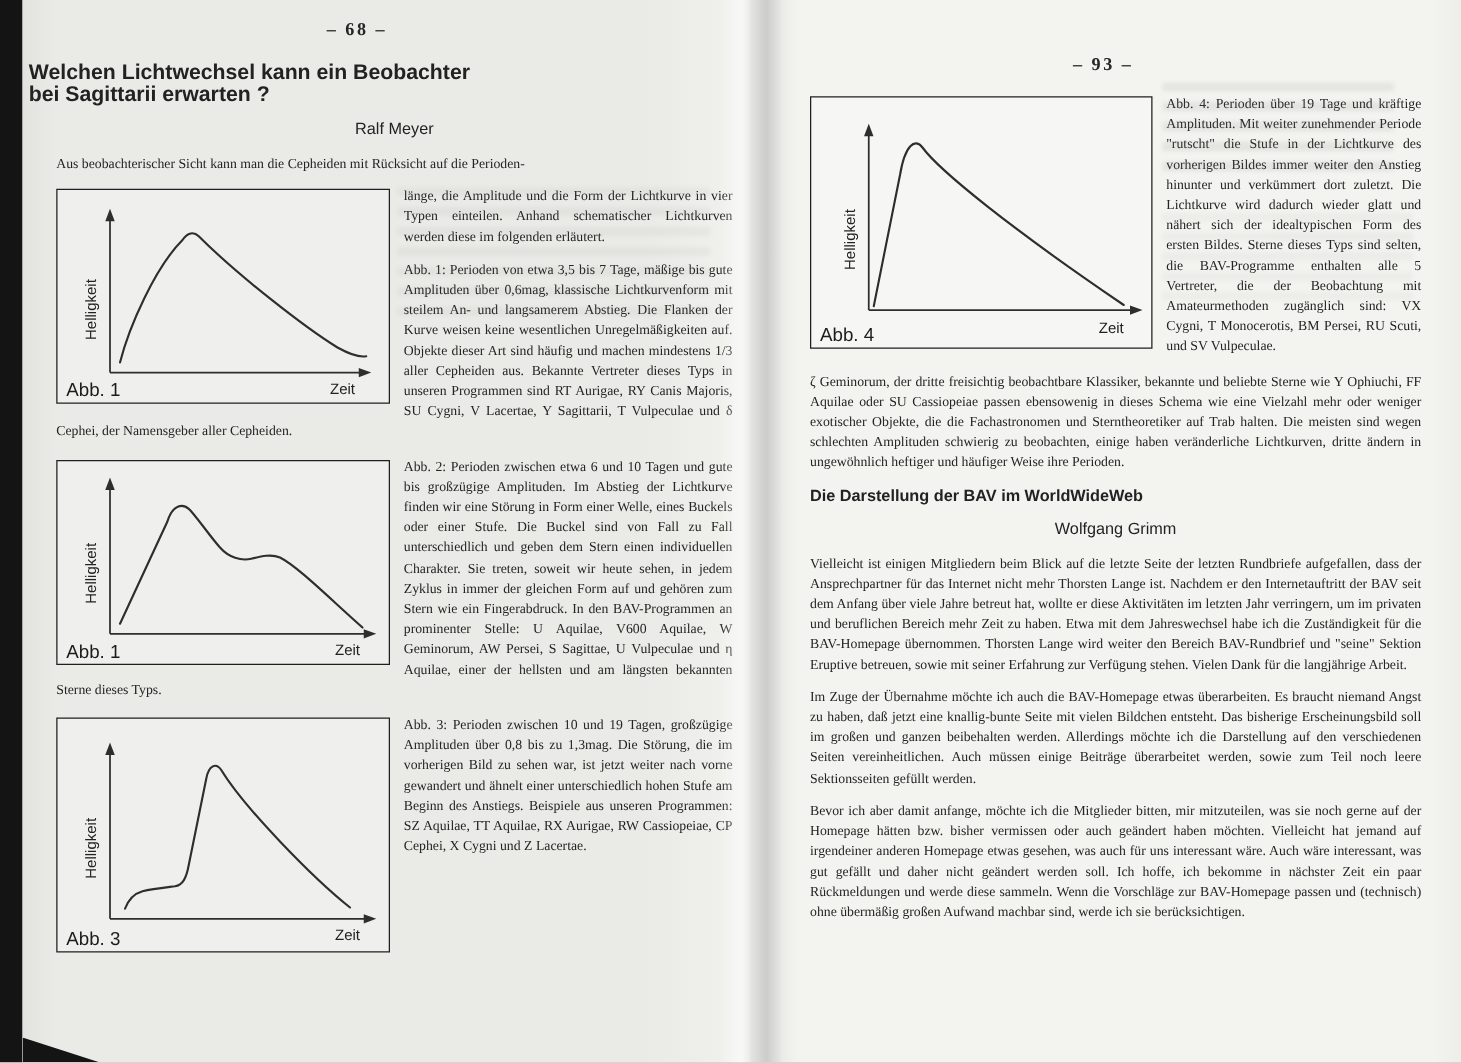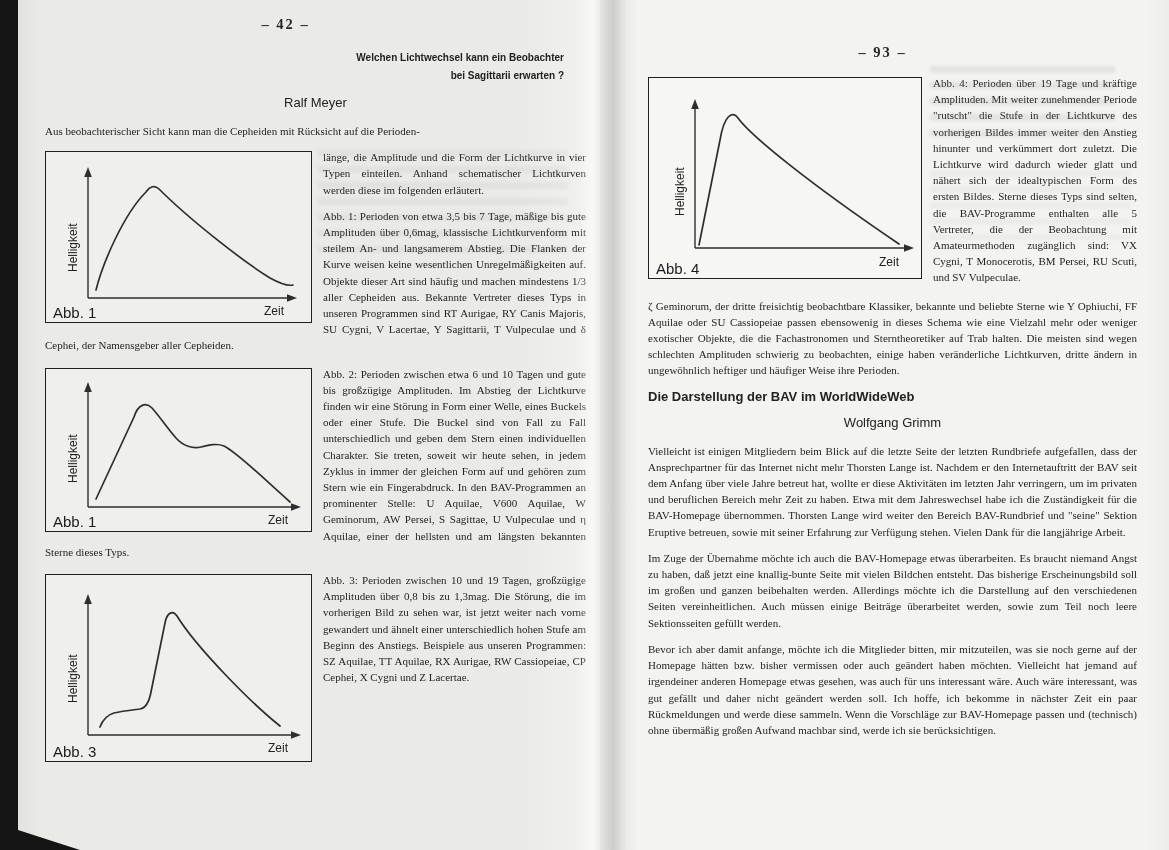--- a/index.html
+++ b/index.html
@@ -16,21 +16,21 @@
   .page-right{left:600px;width:569px;padding:44px 32px 0 48px;
     background:linear-gradient(90deg,#e9e9e6 0,#f3f3f0 26px,#f3f3f0 96%,#ededea 100%);}
   .gutter{position:absolute;left:576px;top:0;width:62px;height:850px;z-index:5;pointer-events:none;
     background:linear-gradient(90deg,rgba(0,0,0,0) 0%,rgba(255,255,255,.5) 28%,rgba(0,0,0,.14) 60%,rgba(0,0,0,.03) 82%,rgba(0,0,0,0) 100%);}
 
   .pagenum{text-align:center;font-family:"Liberation Serif",serif;font-size:14.5px;font-weight:bold;
     letter-spacing:2px;color:#262626;}
   .page-left .pagenum{transform:translateX(-30px);margin-bottom:16px;}
   .page-right .pagenum{transform:translateX(-10px);margin-bottom:14px;}
 
-  .title{text-align:right;font-weight:bold;font-size:10px;line-height:17.5px;transform:translateX(-22px);}
+  .title{text-align:left;font-weight:bold;font-size:17px;line-height:17.5px;transform:translateX(-22px);}
   .author{text-align:center;margin:11px 0 13px;font-size:13px;}
   .heading2{font-weight:bold;font-size:13px;margin:6px 0 11px;}
 
   p.body{margin:0 0 10px;text-align:justify;font-size:11px;line-height:16.2px;color:#242424;font-family:Liberation Serif, serif;}
   .figrow{margin:0 0 2px;}
   .figrow::after{content:"";display:block;clear:both;}
 
   figure.figbox{float:left;position:relative;margin:2px 11px 4px 0;border:1.6px solid #1f1f1f;
     background:rgba(255,255,255,.25);}
   figcaption{position:absolute;left:7px;bottom:1px;font-size:15px;color:#1c1c1c;}
@@ -44,21 +44,21 @@
     background:repeating-linear-gradient(180deg,#7e7e7c 0 7px,transparent 7px 16px);}
 </style>
 </head>
 <body>
 
 <div class="scan">
   <div class="edge-strip"></div>
 
   <div class="page page-left">
     <div class="ghost" style="left:300px;top:150px;width:250px;height:110px;opacity:.07;"></div>
-    <div class="pagenum">– 42 –</div>
+    <div class="pagenum">– 68 –</div>
     <div class="title">
       <div>Welchen Lichtwechsel kann ein Beobachter</div>
       <div>bei Sagittarii erwarten ?</div>
     </div>
     <div class="author">Ralf Meyer</div>
 
     <p class="body">Aus beobachterischer Sicht kann man die Cepheiden mit Rücksicht auf die Perioden-</p>
 
     <div class="figrow">
       <figure class="figbox" style="width:265px;height:170px;">

